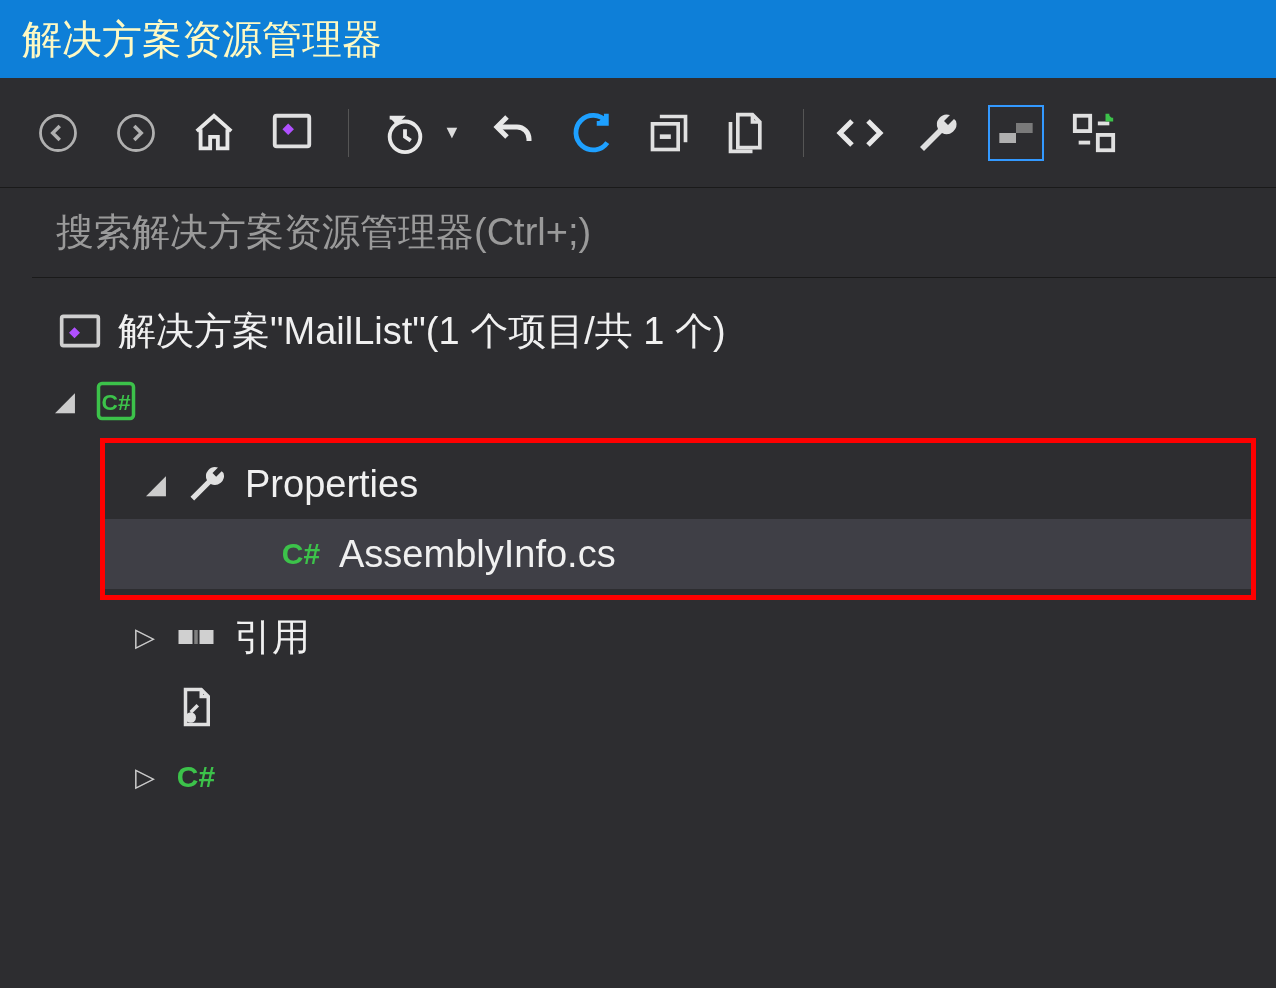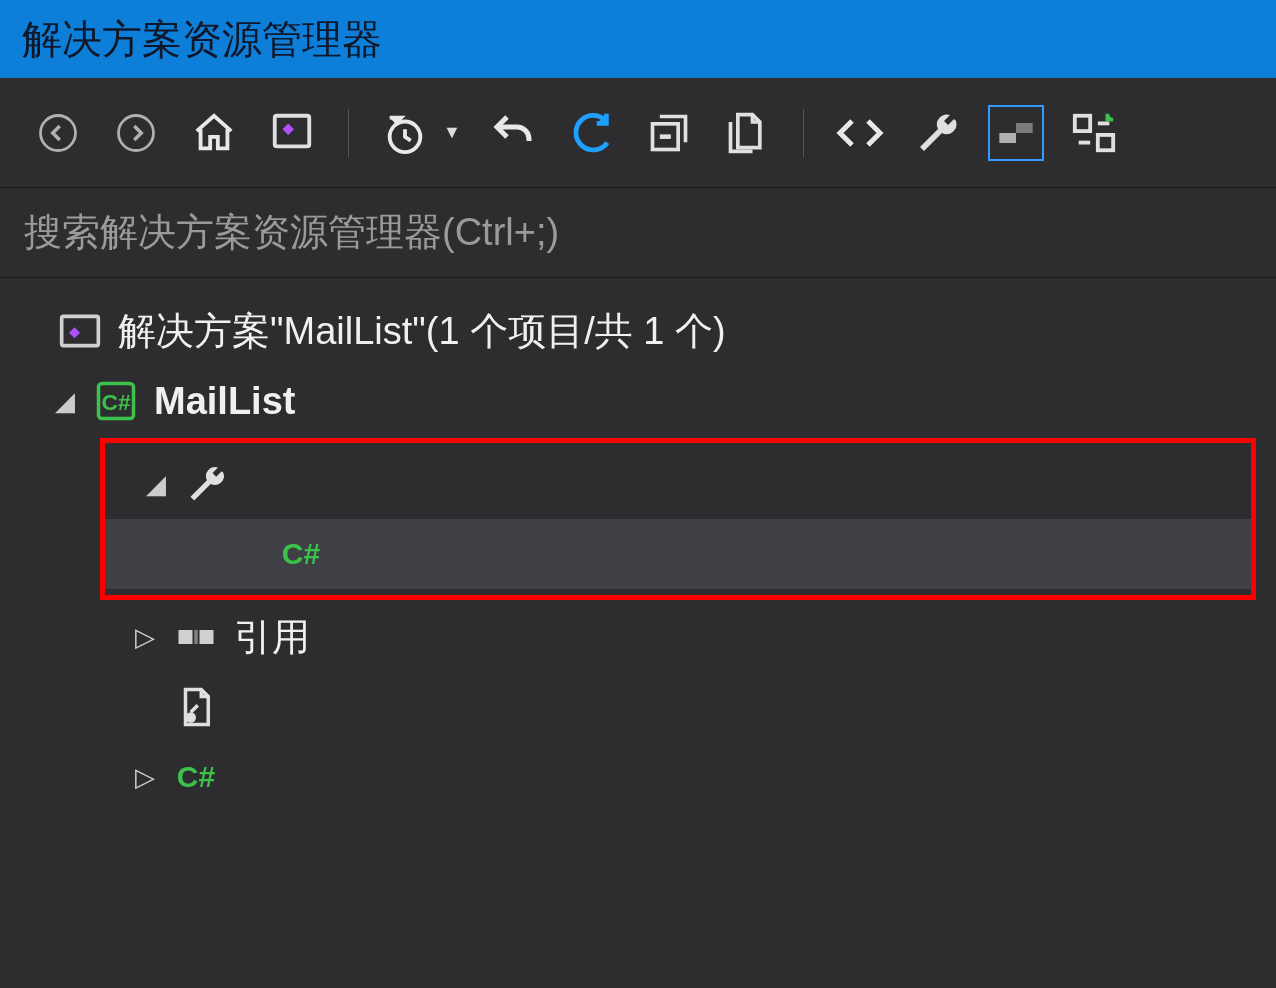--- a/index.html
+++ b/index.html
@@ -10,21 +10,21 @@
     font-family: "Microsoft YaHei", "Segoe UI", sans-serif;
     color: #f0f0f0;
     overflow: hidden;
   }
   .titlebar {
     background: #0e7fd8;
     height: 78px;
     display: flex;
     align-items: center;
     padding: 0 22px;
-    color: #0f172a;
+    color: #fef9c3;
     font-size: 40px;
     font-weight: 500;
   }
   .toolbar {
     height: 110px;
     background: #2d2d30;
     border-bottom: 1px solid #1a1a1a;
     display: flex;
     align-items: center;
     padding: 0 30px;
@@ -53,20 +53,21 @@
     width: 20px;
     color: #dcdcdc;
     font-size: 18px;
   }
   .searchbar {
     height: 90px;
     display: flex;
     align-items: center;
     padding: 0 24px;
     border-bottom: 1px solid #1a1a1a;
+    margin-left: 32px;
   }
   .searchbar input {
     width: 100%;
     background: transparent;
     border: none;
     outline: none;
     color: #bbbbbb;
     font-size: 38px;
     font-family: inherit;
   }
@@ -230,38 +231,39 @@
   </div>
 
   <div class="tree-row indent1">
     <span class="expander">◢</span>
     <span class="node-icon">
       <svg width="42" height="42" viewBox="0 0 24 24">
           <rect x="2" y="2" width="20" height="20" rx="2" fill="none" stroke="#3cc24a" stroke-width="2"></rect>
           <text x="12" y="17" font-size="13" font-weight="bold" fill="#3cc24a" text-anchor="middle">C#</text>
         </svg>
     </span>
-    <span class="node-label bold">MailList</span>
   </div>
 
   <div class="highlight-box">
     <div class="tree-row indent2">
       <span class="expander">◢</span>
       <span class="node-icon">
         <svg width="44" height="44" viewBox="0 0 24 24" fill="#e0e0e0">
             <path d="M21 6a5 5 0 01-7 6L5 21l-2-2 9-9a5 5 0 016-7l-3 3 2 2 3-3z"></path>
           </svg>
       </span>
+      <span class="node-label">Properties</span>
     </div>
     <div class="tree-row indent3 selected">
       <span class="node-icon">
         <svg width="40" height="40" viewBox="0 0 24 24">
             <text x="12" y="18" font-size="18" font-weight="bold" fill="#3cc24a" text-anchor="middle">C#</text>
           </svg>
       </span>
+      <span class="node-label">AssemblyInfo.cs</span>
     </div>
   </div>
 
   <div class="tree-row indent2">
     <span class="expander">▷</span>
     <span class="node-icon">
       <svg width="42" height="42" viewBox="0 0 24 24">
           <rect x="2" y="8" width="8" height="8" fill="#d0d0d0"></rect>
           <rect x="11" y="8" width="2" height="8" fill="#808080"></rect>
           <rect x="14" y="8" width="8" height="8" fill="#d0d0d0"></rect>

